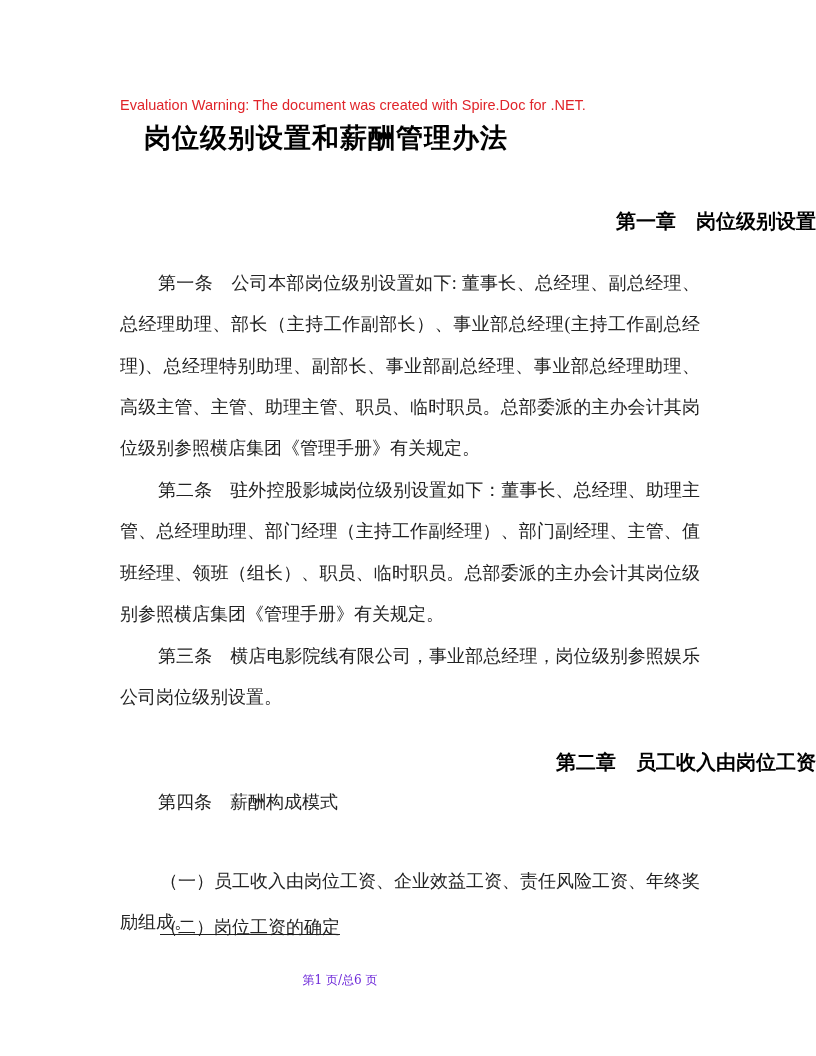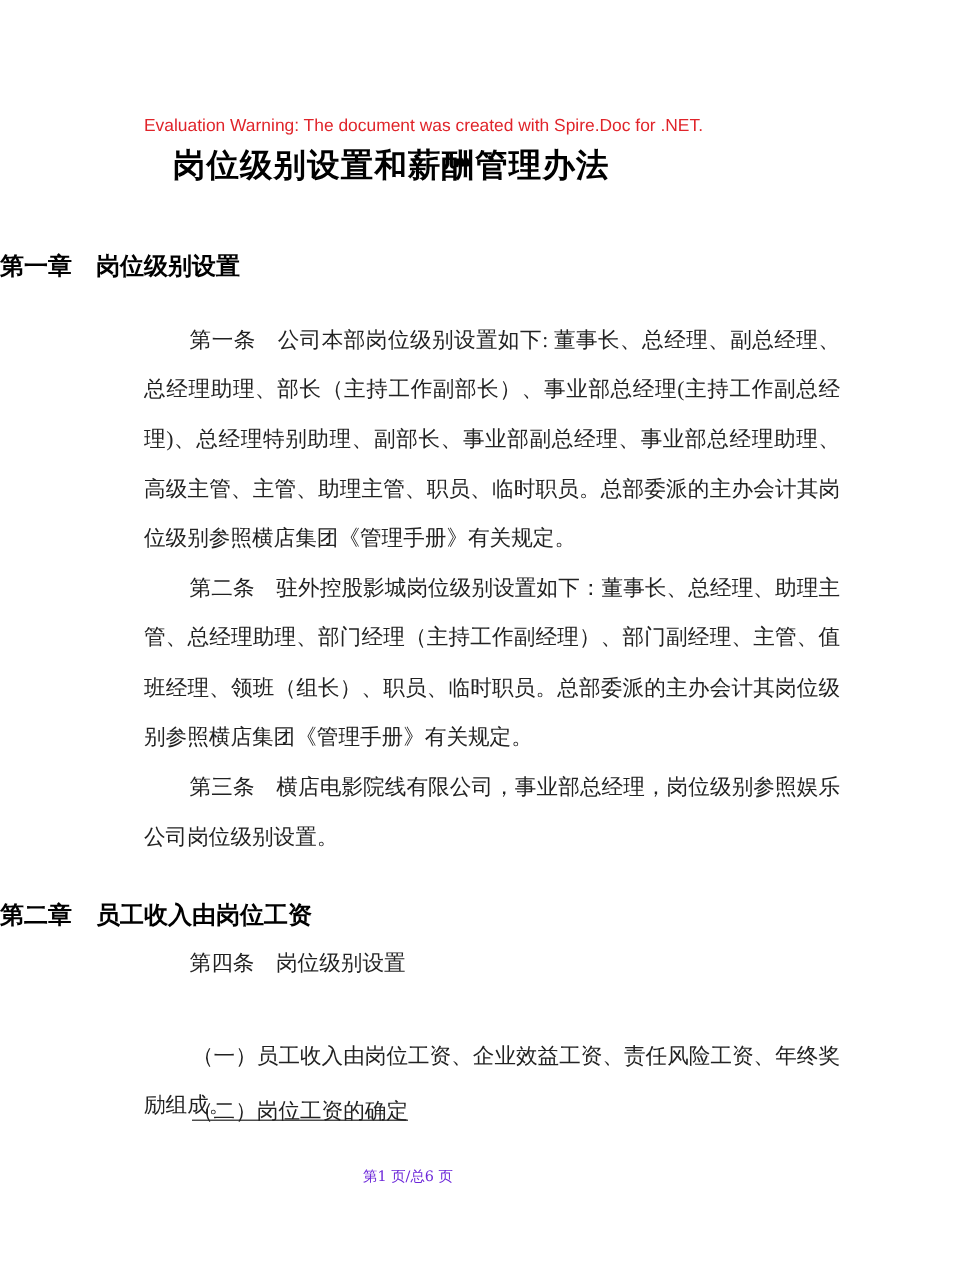--- a/index.html
+++ b/index.html
@@ -1,34 +1,34 @@
 <!DOCTYPE html>
 <html><head>
 <meta charset="utf-8">
 <style>
   html, body { margin:0; padding:0; background:#ffffff; }
   body { width:816px; height:1056px; position:relative; overflow:hidden; font-family:"DejaVu Serif", serif; color:#111; }
   .warning { position:absolute; left:120px; top:97px; font-family:Liberation Sans, sans-serif; font-size:14.5px; color:#e0242a; white-space:nowrap; }
   .title { position:absolute; left:0; width:652px; top:120px; text-align:center; font-family:"DejaVu Sans", sans-serif; font-weight:bold; font-size:27px; letter-spacing:1px; color:#000; }
-  .chapter { position:absolute; left:0; width:816px; text-align:left; font-size:20px; font-weight:bold; color:#000; }
+  .chapter { position:absolute; left:0; width:816px; text-align:right; font-size:20px; font-weight:bold; color:#000; }
   .para { position:absolute; left:120px; width:580px; font-size:18px; line-height:41.3px; text-align:justify; color:#222; }
   .indent { text-indent:38px;font-family:Liberation Serif, serif; }
   .footer { position:absolute; left:0; width:680px; top:972px; text-align:center; font-size:12px; color:#6d28d9; }
 </style>
 </head>
 <body>
 
 <div class="warning">Evaluation Warning: The document was created with Spire.Doc for .NET.</div>
 <div class="title">岗位级别设置和薪酬管理办法</div>
 
 <div class="chapter" style="top:208px;">第一章　岗位级别设置</div>
 
 <div class="para indent" style="top:263px;">第一条　公司本部岗位级别设置如下: 董事长、总经理、副总经理、总经理助理、部长（主持工作副部长）、事业部总经理(主持工作副总经理)、总经理特别助理、副部长、事业部副总经理、事业部总经理助理、高级主管、主管、助理主管、职员、临时职员。总部委派的主办会计其岗位级别参照横店集团《管理手册》有关规定。</div>
 <div class="para indent" style="top:470px;">第二条　驻外控股影城岗位级别设置如下：董事长、总经理、助理主管、总经理助理、部门经理（主持工作副经理）、部门副经理、主管、值班经理、领班（组长）、职员、临时职员。总部委派的主办会计其岗位级别参照横店集团《管理手册》有关规定。</div>
 <div class="para indent" style="top:636px;">第三条　横店电影院线有限公司，事业部总经理，岗位级别参照娱乐公司岗位级别设置。</div>
 
 <div class="chapter" style="top:749px;">第二章　员工收入由岗位工资</div>
 
-<div class="para indent" style="top:782px;">第四条　岗位级别设置</div>
+<div class="para indent" style="top:782px;">第四条　薪酬构成模式</div>
 <div class="para" style="top:860px; text-indent:40px;">（一）员工收入由岗位工资、企业效益工资、责任风险工资、年终奖励组成。</div>
 <div class="para" style="top:906px; text-indent:40px;text-decoration:underline;">（二）岗位工资的确定</div>
 
 <div class="footer">第1 页/总6 页</div>
 
 </body></html>

